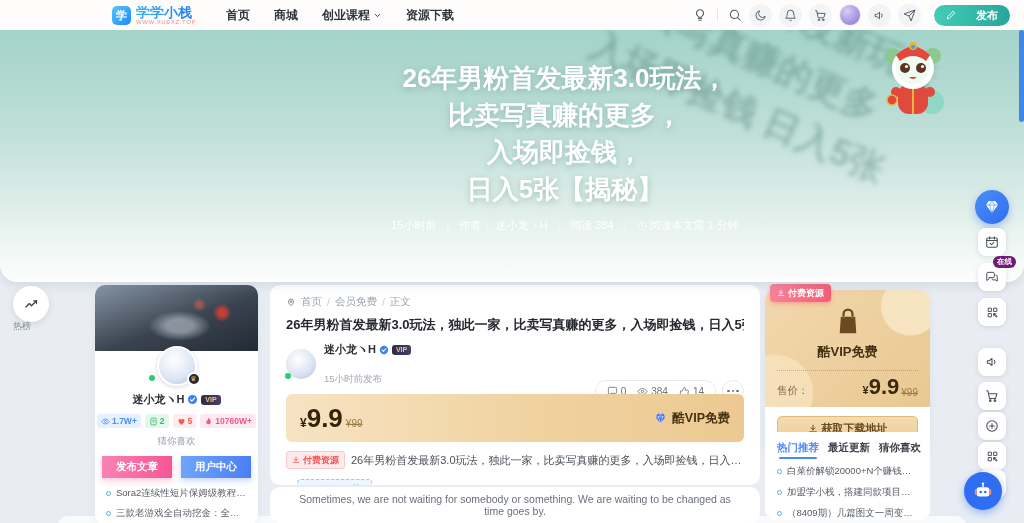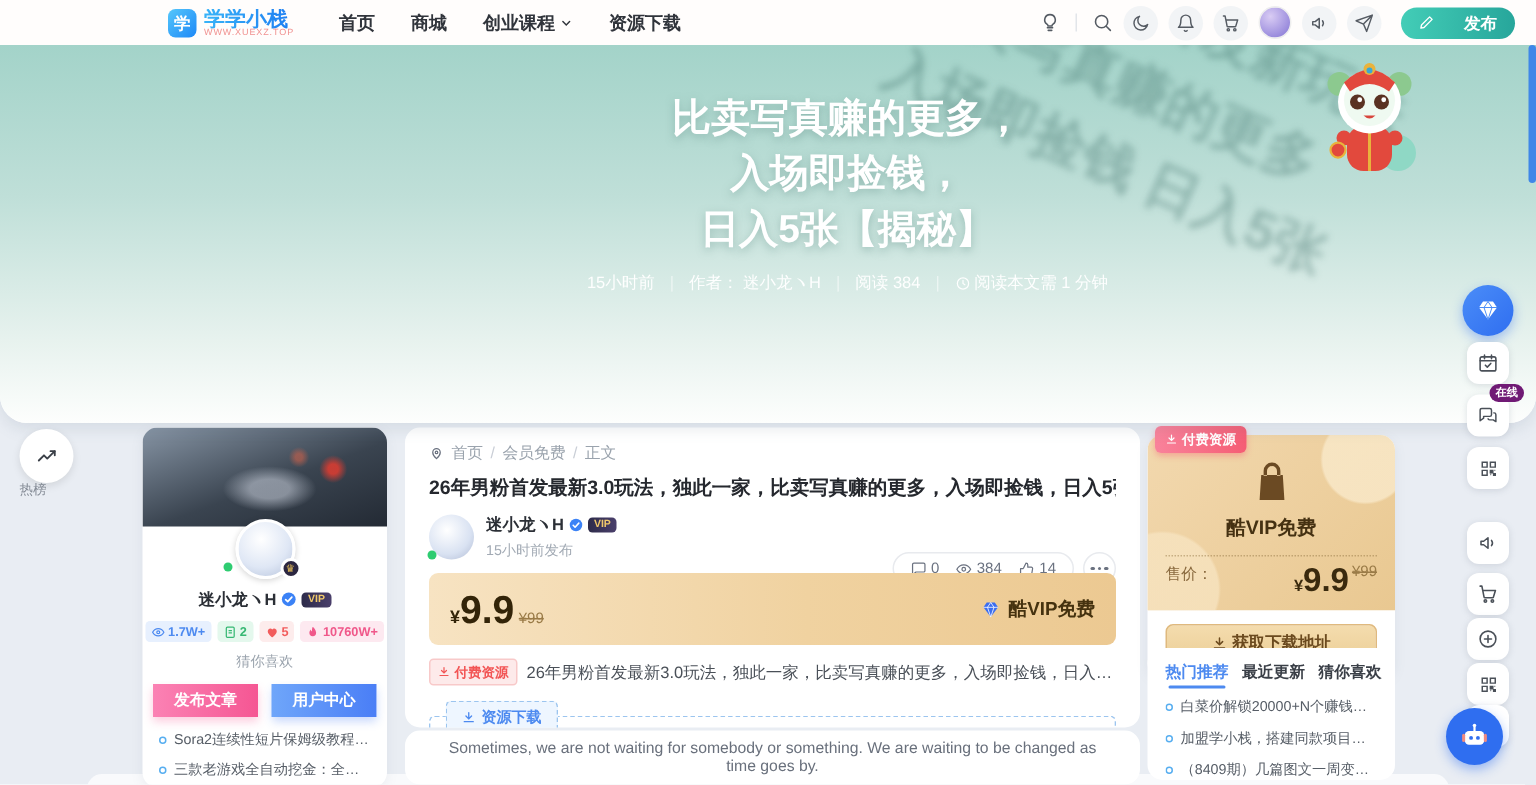--- a/index.html
+++ b/index.html
@@ -71,21 +71,21 @@
   .main-card{position:absolute;left:270px;top:285px;width:490px;height:200px;background:#fff;border-radius:10px;padding:10px 16px;overflow:hidden;z-index:4}
   .breadcrumb{display:flex;align-items:center;gap:5px;font-size:10.5px;color:#9aa3ad}
   .bc-item{cursor:pointer}
   .bc-sep{color:#c9ced6}
   .article-title{margin-top:7px;font-size:13px;font-weight:800;color:#25282e;white-space:nowrap;overflow:hidden}
   .author-row{display:flex;align-items:center;margin-top:8px;position:relative}
   .author-avatar{width:30px;height:30px;border-radius:50%;background:radial-gradient(circle at 40% 35%,#fff,#d9e2f2 60%,#aeb9d2);position:relative;flex:none}
   .author-avatar .online-dot{left:-1px;bottom:0}
   .author-info{margin-left:8px}
   .author-name{font-size:11px;font-weight:700;color:#2b2f36;display:flex;gap:3px;align-items:center}
-  .author-time{font-size:9.5px;color:#a2aab4;margin-top:4px}
+  .author-time{font-size:9.5px;color:#a2aab4;margin-top:16px}
   .stats-row{position:absolute;right:0;bottom:-16px;display:flex;align-items:center;gap:6px}
   .stats-pill{display:flex;align-items:center;gap:11px;border:1px solid #e8eaee;border-radius:12px;height:22px;padding:0 11px;font-size:10px;color:#6b7280;background:#fff}
   .stat{display:flex;align-items:center;gap:3px;cursor:pointer}
   .more-btn{width:22px;height:22px;border:1px solid #e8eaee;border-radius:50%;display:flex;align-items:center;justify-content:center;gap:2px;cursor:pointer;background:#fff}
   .dot3{width:2.5px;height:2.5px;border-radius:50%;background:#6b7280}
   .price-banner{margin-top:8px;height:48px;border-radius:6px;background:linear-gradient(90deg,#f7e3c2 0%,#f0d2a0 55%,#ecc992 100%);display:flex;align-items:center;padding:0 14px;position:relative;z-index:1}
   .pb-price{display:flex;align-items:baseline;color:#332408;font-weight:800}
   .pb-cur{font-size:12px}
   .pb-num{font-size:26px;line-height:26px}
   .pb-orig{font-size:10px;color:#9a7b47;text-decoration:line-through;margin-left:3px;font-weight:400}
@@ -99,21 +99,21 @@
   
   .res-card{position:absolute;left:765px;top:290px;width:165px;background:#fff;border-radius:10px;z-index:4;box-shadow:0 2px 8px rgba(120,130,150,.1)}
   .res-badge{position:absolute;top:-6px;left:5px;display:flex;align-items:center;gap:3px;background:linear-gradient(90deg,#f9829b,#f55d74);color:#fff;font-size:9px;font-weight:700;padding:2.5px 7px;border-radius:4px;box-shadow:0 2px 4px rgba(245,93,116,.4);z-index:3}
   .res-gold{border-radius:10px 10px 0 0;background:
       radial-gradient(circle at 88% 14%, rgba(250,235,205,.75) 0 16%, transparent 17%),
       radial-gradient(circle at 6% 88%, rgba(248,230,196,.7) 0 20%, transparent 21%),
       linear-gradient(135deg,#f2d8ae,#e9c891);padding:12px 12px 9px;overflow:hidden}
   .res-bag{width:32px;margin:4px auto 0;color:#6b4a23}
   .res-vip{text-align:center;font-size:13px;font-weight:800;color:#453112;margin-top:5px}
   .res-divider{border-top:1px dotted rgba(130,100,50,.4);margin:9px 0 5px}
-  .res-price-row{display:flex;align-items:flex-start;font-size:10.5px;color:#8a6a3f}
+  .res-price-row{display:flex;align-items:flex-end;font-size:10.5px;color:#8a6a3f}
   .res-price{margin-left:auto;display:flex;align-items:baseline;font-weight:800;color:#3a2a0e}
   .res-price .cur{font-size:11px}
   .res-price .num{font-size:22px;line-height:22px}
   .res-orig{font-size:10px;text-decoration:line-through;color:#9a7b47;margin-left:2px}
   .res-white{padding:9px 12px 11px}
   .res-btn{height:25px;border-radius:5px;background:linear-gradient(180deg,#f4dcae,#eccf97);border:1px solid #dfb97e;color:#6b4a1f;font-size:11px;font-weight:700;display:flex;align-items:center;justify-content:center;gap:4px;width:100%;cursor:pointer}
 
   
   .rec-card{position:absolute;left:765px;top:432px;width:165px;height:88px;background:#fff;border-radius:10px;padding:9px 12px;z-index:4;overflow:hidden}
   .rec-tabs{display:flex;gap:9px;font-size:10.5px;color:#3a3f47;font-weight:600}
@@ -237,20 +237,21 @@
         <circle cx="37" cy="11" r="2" fill="#3aa6d6"></circle>
         <circle cx="29" cy="32" r="5" fill="#5a3222"></circle>
         <circle cx="45" cy="32" r="5" fill="#5a3222"></circle>
         <circle cx="30.5" cy="30.5" r="1.6" fill="#fff"></circle>
         <circle cx="46.5" cy="30.5" r="1.6" fill="#fff"></circle>
         <path d="M33 41q4 4 8 0z" fill="#d8453c"></path>
       </svg>
     </div>
     <div class="hero-inner">
       <div class="hero-title">
+        <div>26年男粉首发最新3.0玩法，</div>
         <div>比卖写真赚的更多，</div>
         <div>入场即捡钱，</div>
         <div>日入5张【揭秘】</div>
       </div>
       <div class="hero-meta">
         <span>15小时前</span>
         <span class="sep">|</span>
         <span>作者： 迷小龙ヽH</span>
         <span class="sep">|</span>
         <span>阅读 384</span>

